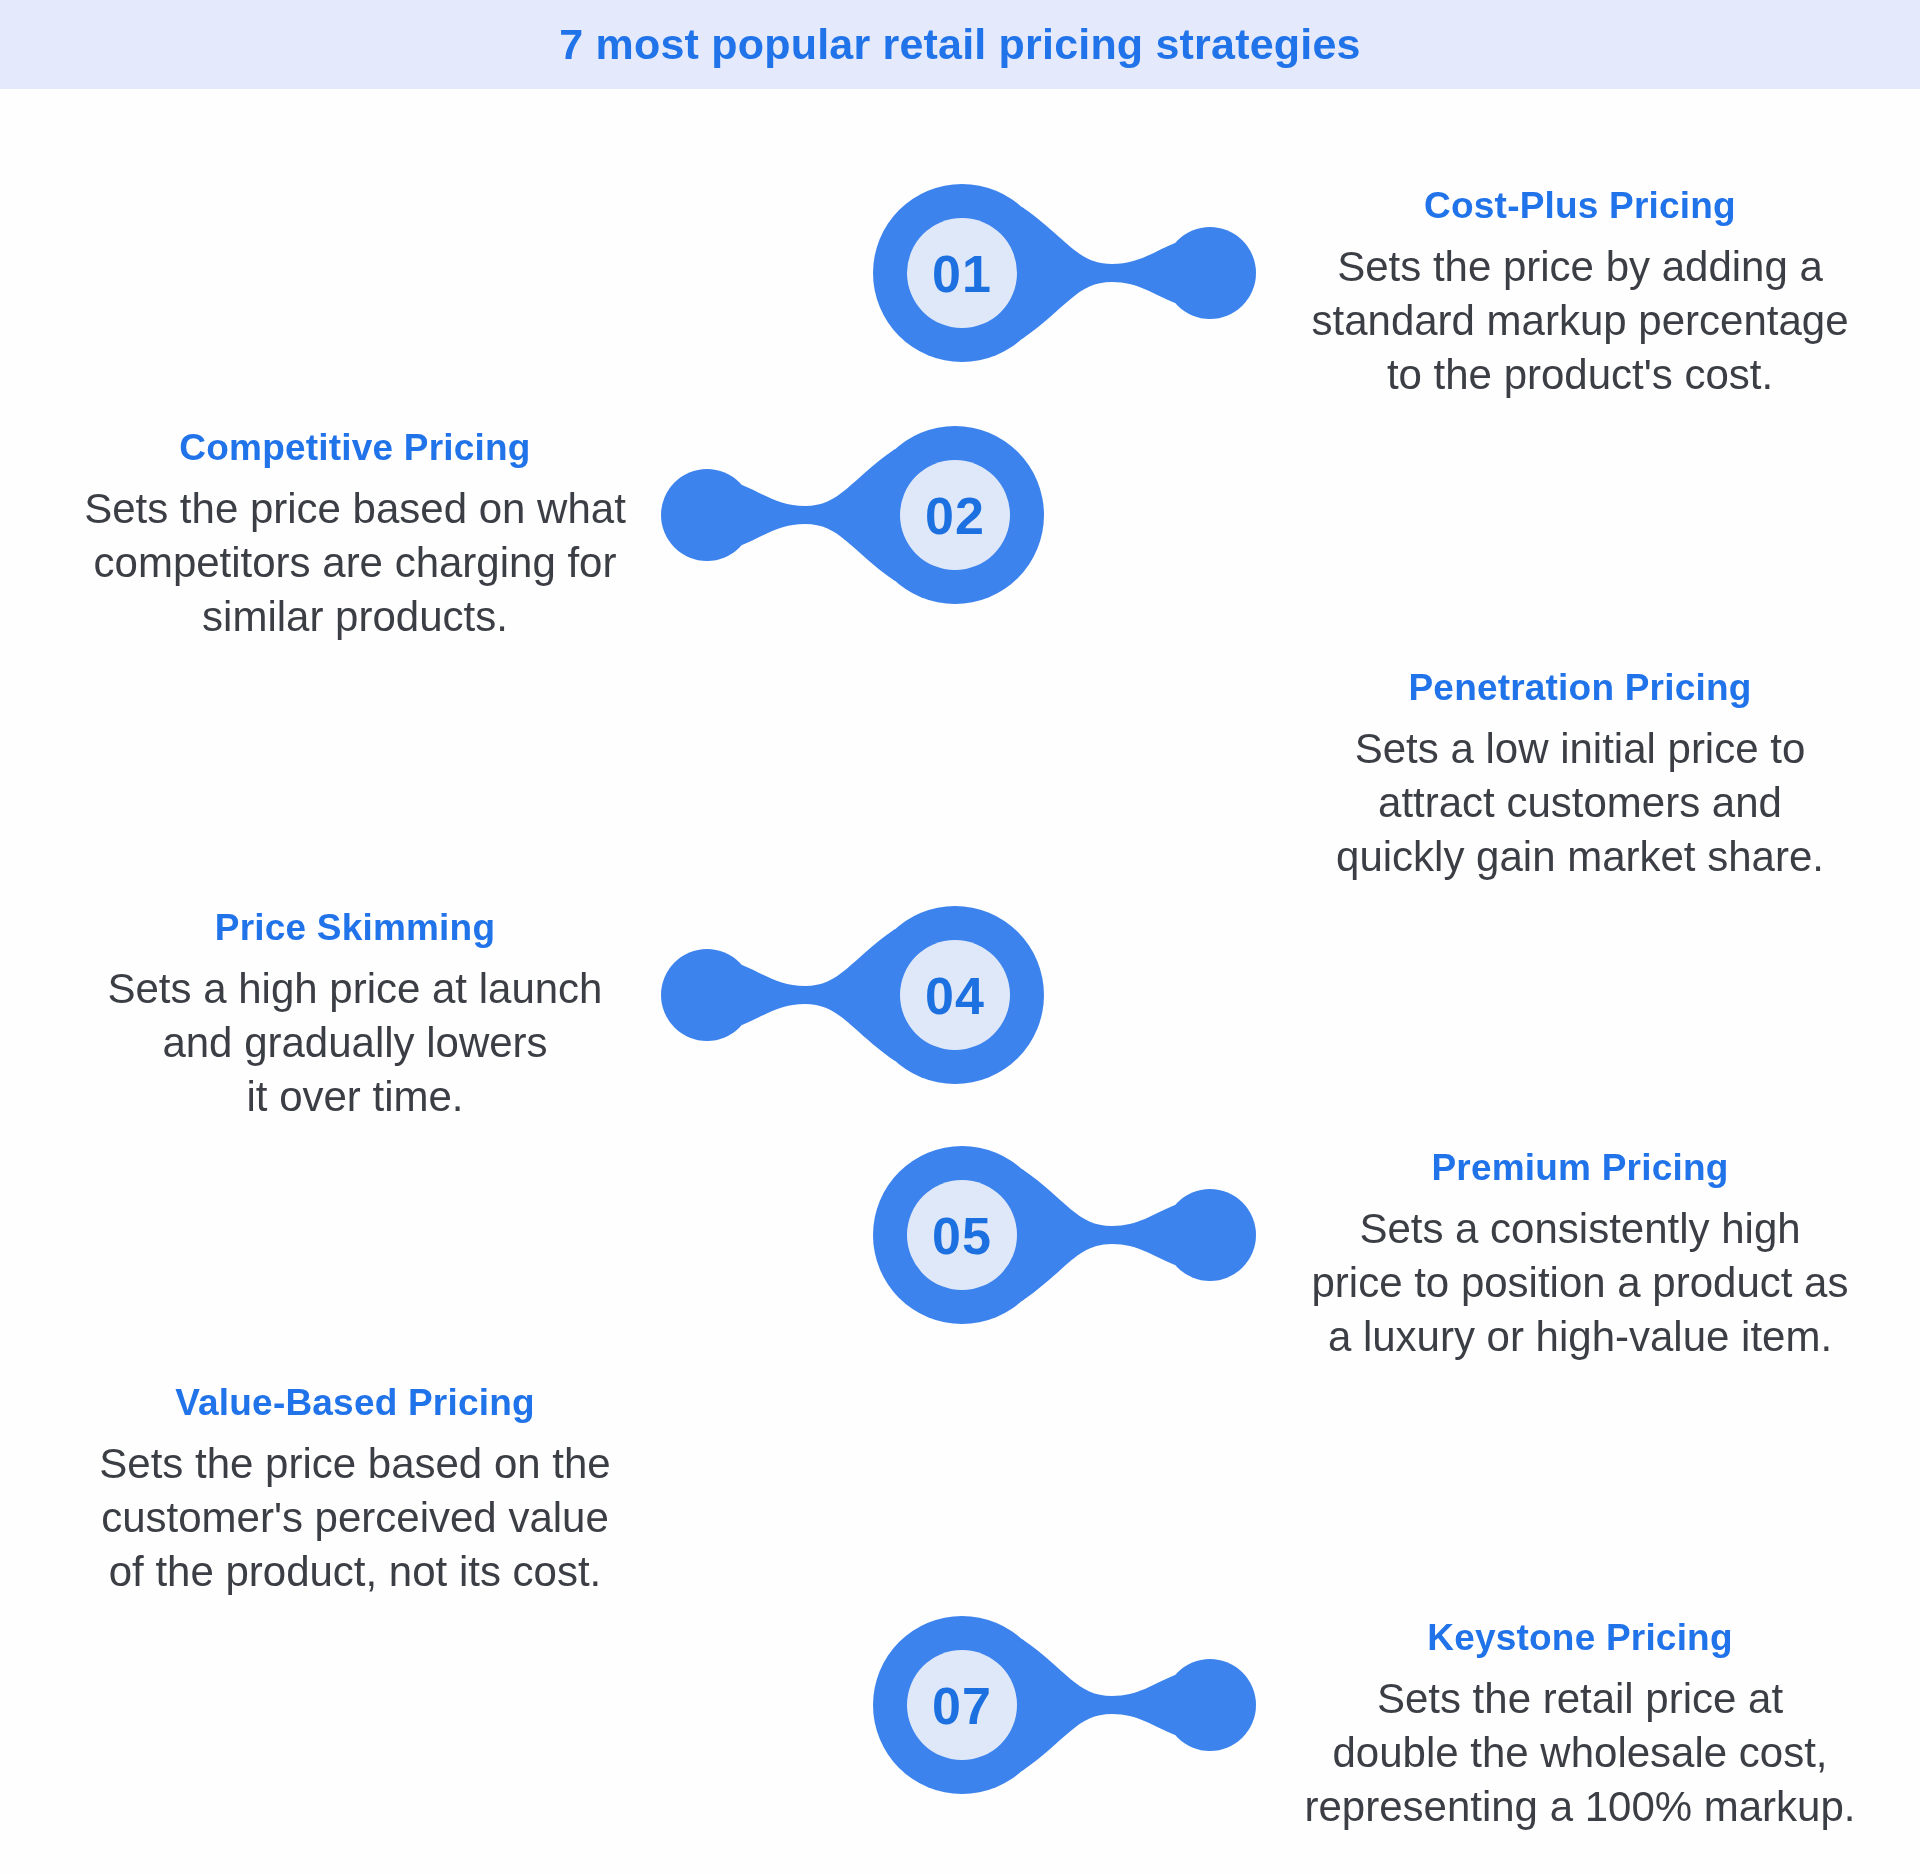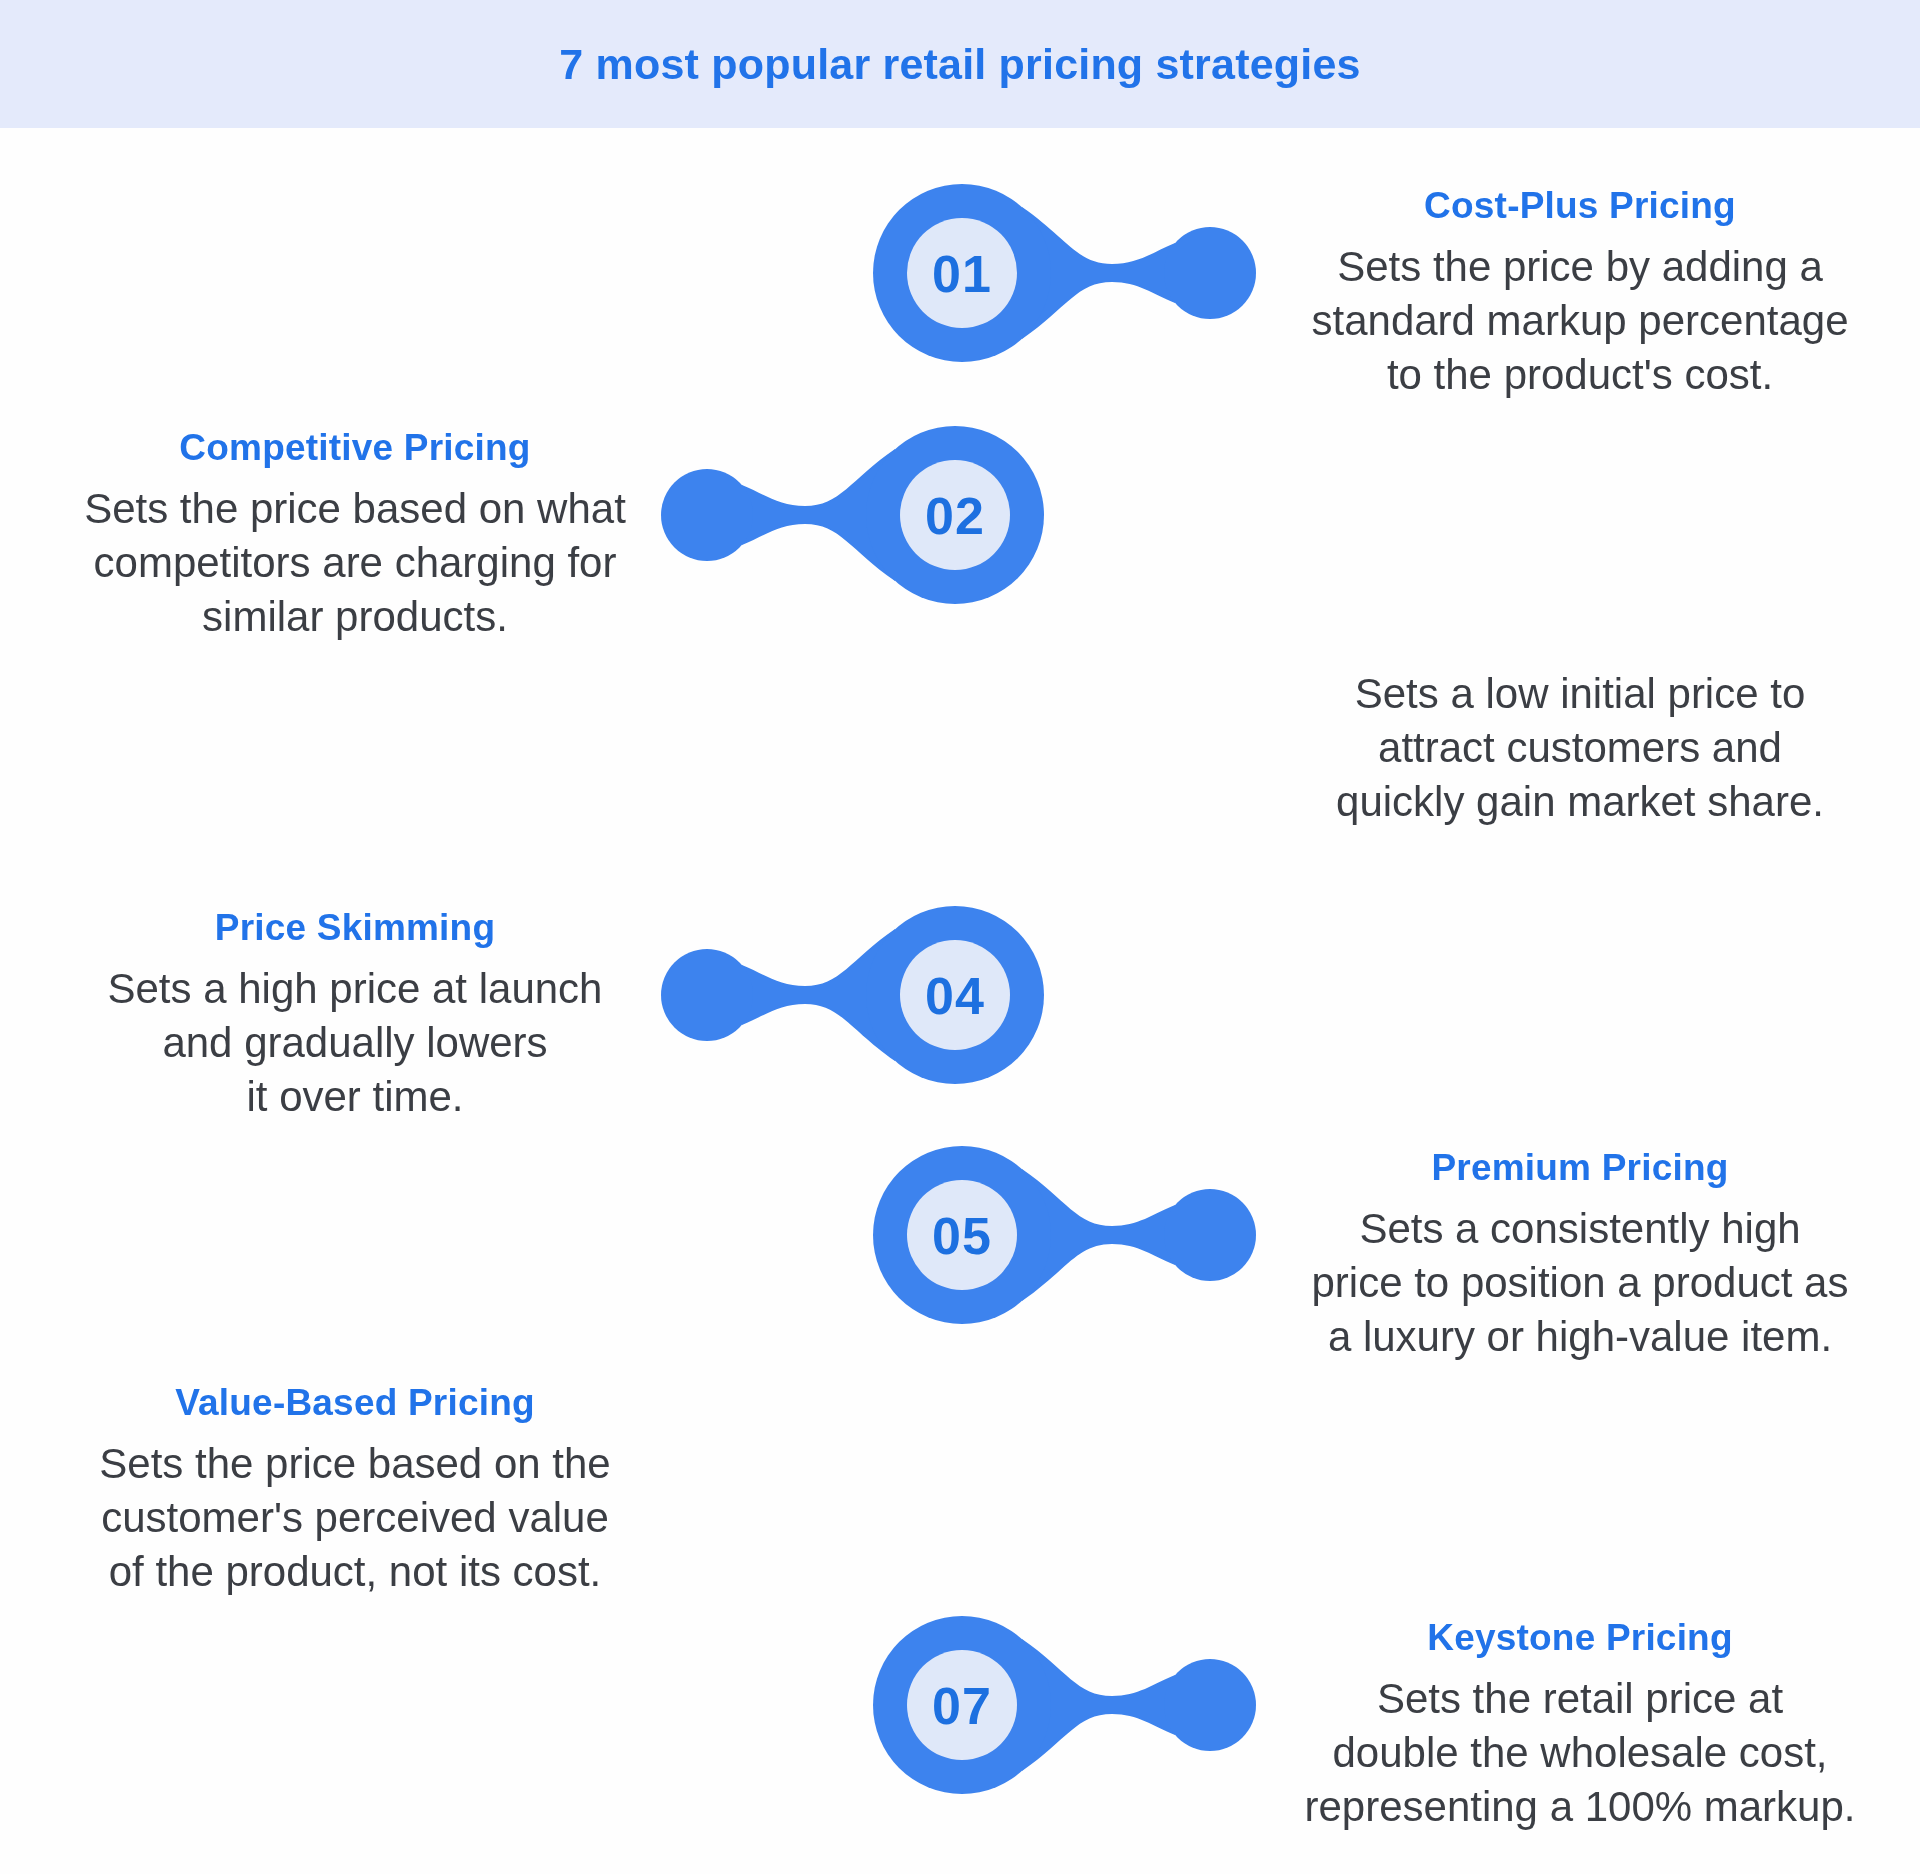--- a/index.html
+++ b/index.html
@@ -14,21 +14,21 @@
   *{margin:0;padding:0;box-sizing:border-box;}
   html,body{background:#fff;}
   body{font-family:"Liberation Sans","DejaVu Sans",sans-serif;}
   .canvas{
     position:relative;
     width:1920px;height:1874px;
     background:var(--page_bg);
     overflow:hidden;
   }
   .banner{
-    position:absolute;left:0;top:0;width:1920px;height:128px;
+    position:absolute;left:0;top:0;width:1920px;height:89px;
     background:var(--banner_bg);
     display:flex;align-items:center;justify-content:center;
   }
   .banner h1{
     font-size:43px;font-weight:bold;color:var(--heading);
     letter-spacing:0.2px;
   }
   .marker{position:absolute;width:390px;height:190px;}
   .marker svg{display:block;width:390px;height:190px;}
   .goo{fill:var(--accent);}
@@ -99,20 +99,21 @@
     </svg>
   </div>
   <div class="textblock left-side t2">
     <div class="item-title">Competitive Pricing</div>
     <div class="item-desc">Sets the price based on what
 competitors are charging for
 similar products.</div>
   </div>
 
   <div class="textblock right-side t3">
+    <div class="item-title">Penetration Pricing</div>
     <div class="item-desc">Sets a low initial price to
 attract customers and
 quickly gain market share.</div>
   </div>
 
   <div class="marker m4">
     <svg viewBox="0 0 390 190">
       <g class="goo" transform="translate(390 0) scale(-1 1)">
         <path d="M150,29 C195,60 205,86 240,86 C266,86 281,74 303,65 L303,125 C281,116 266,104 240,104 C205,104 195,130 150,161 Z"></path>
         <circle cx="338" cy="95" r="46"></circle>

